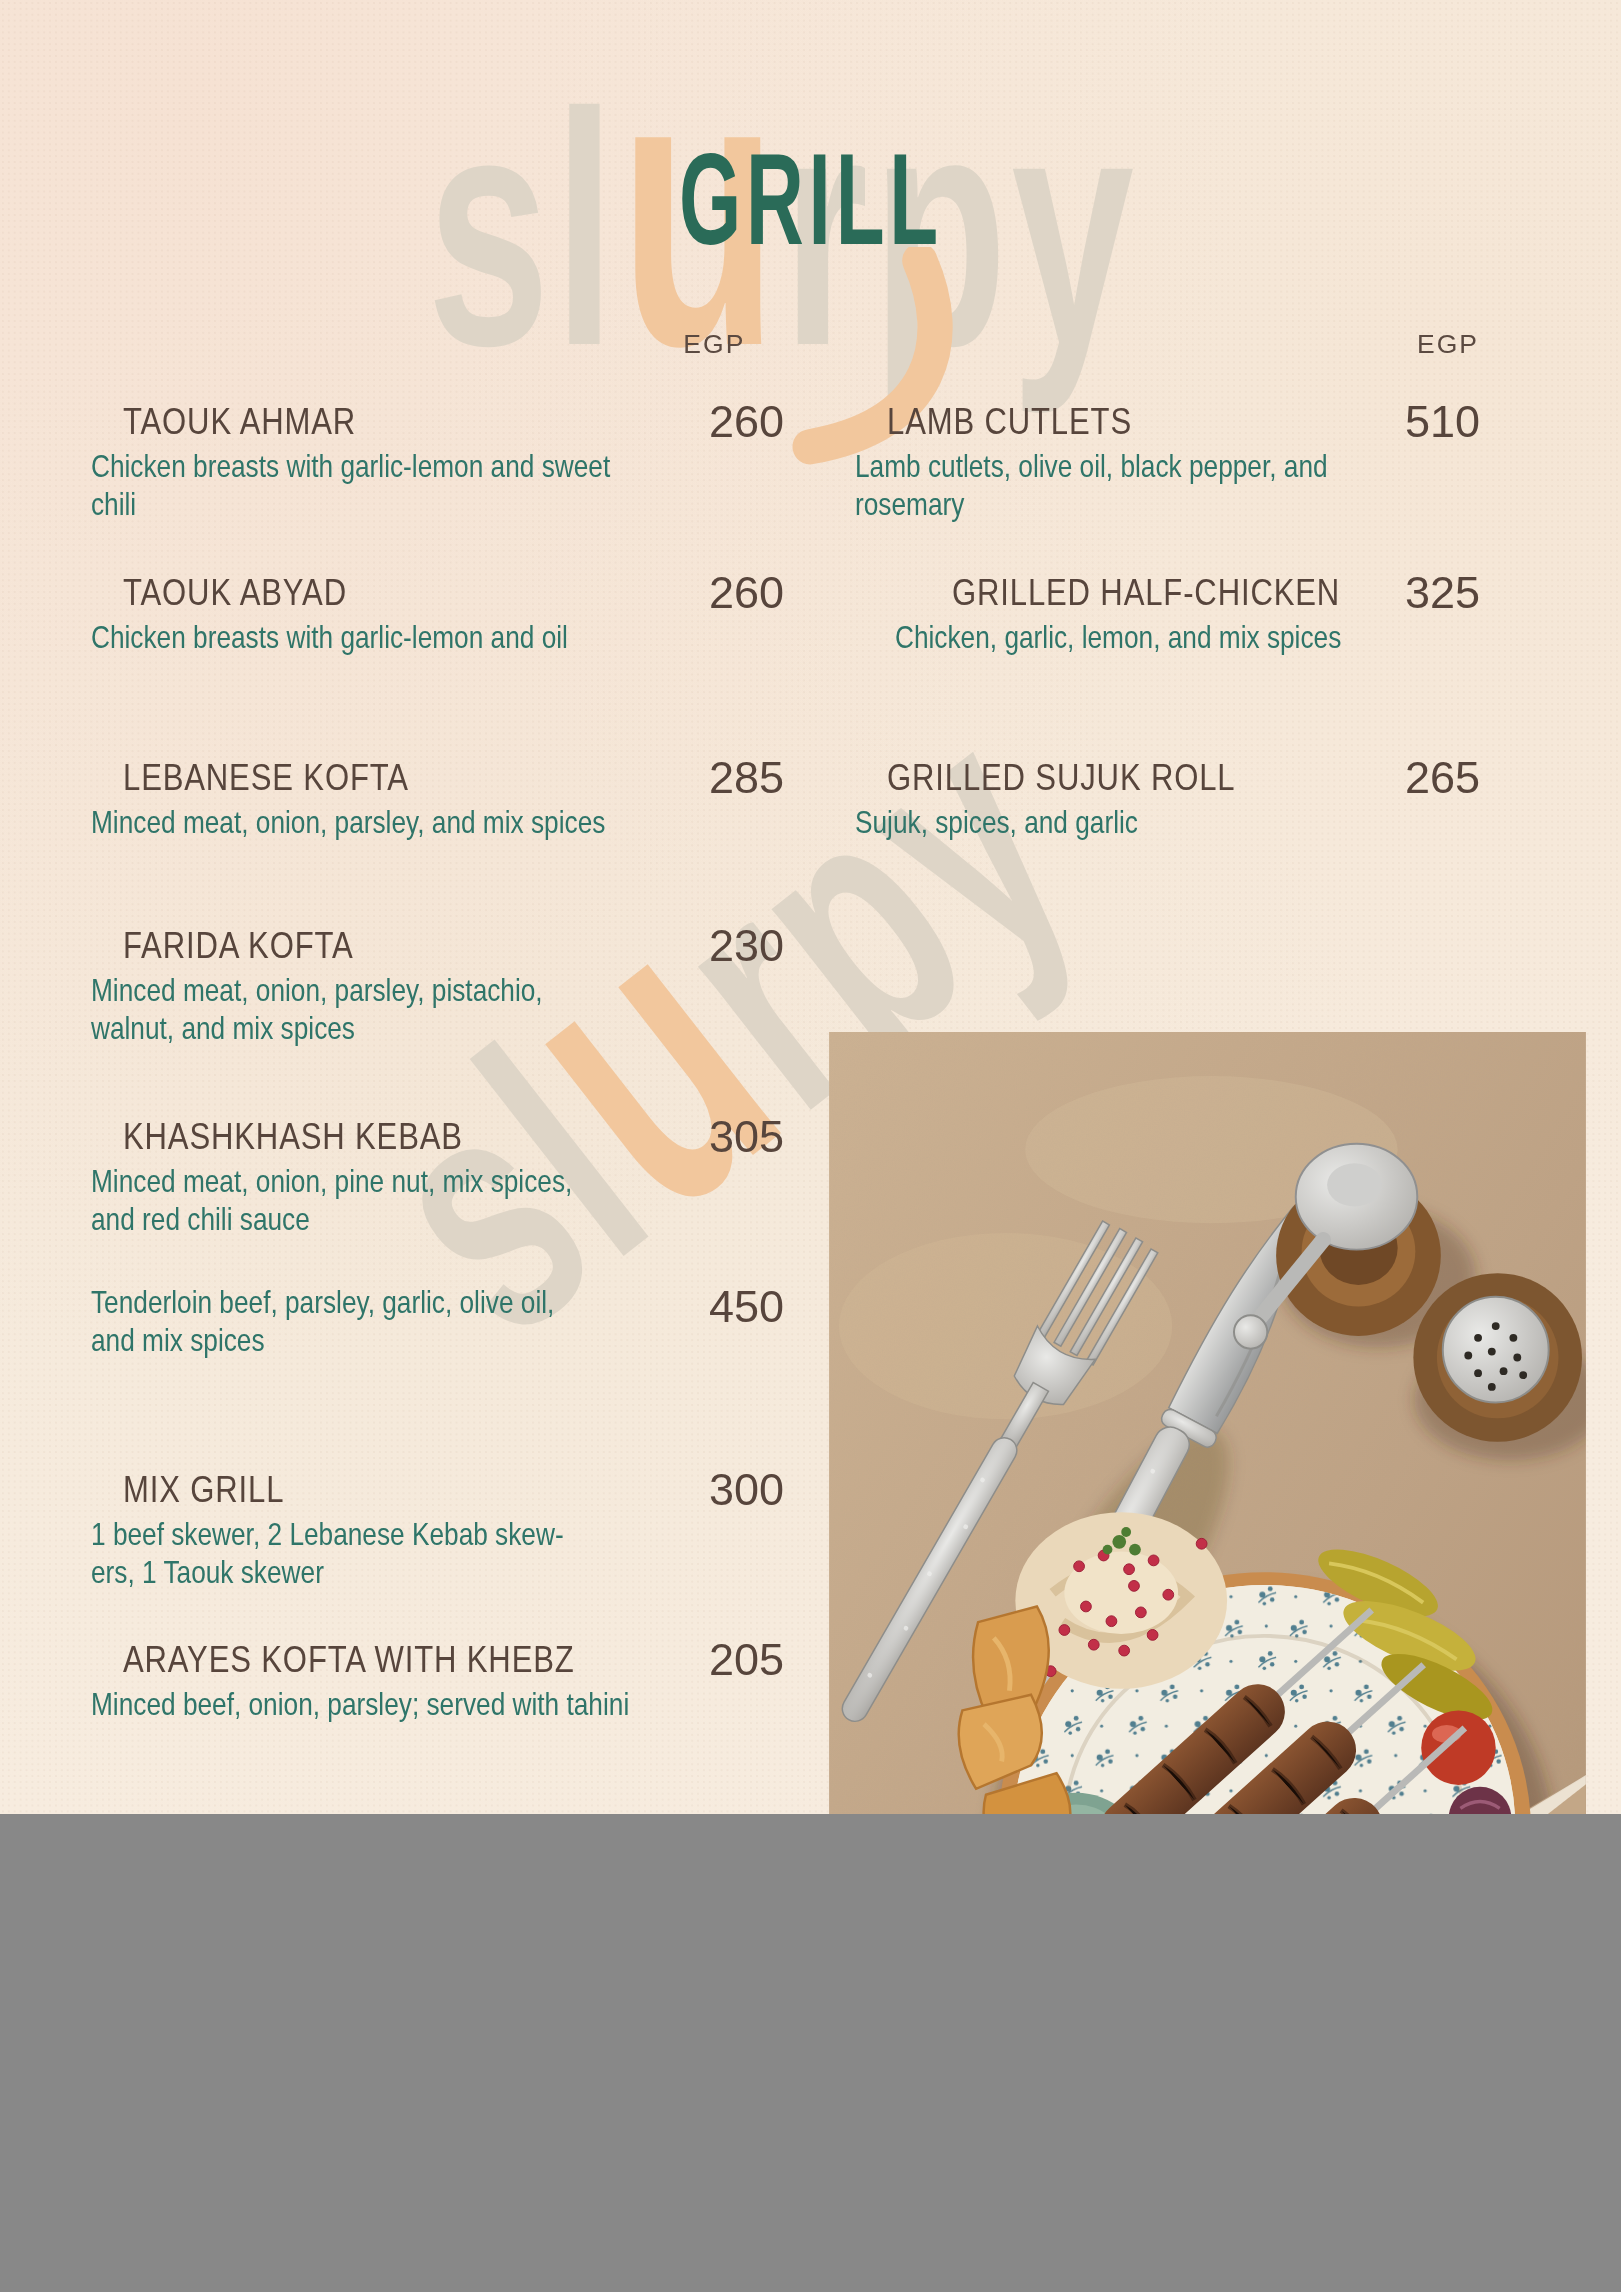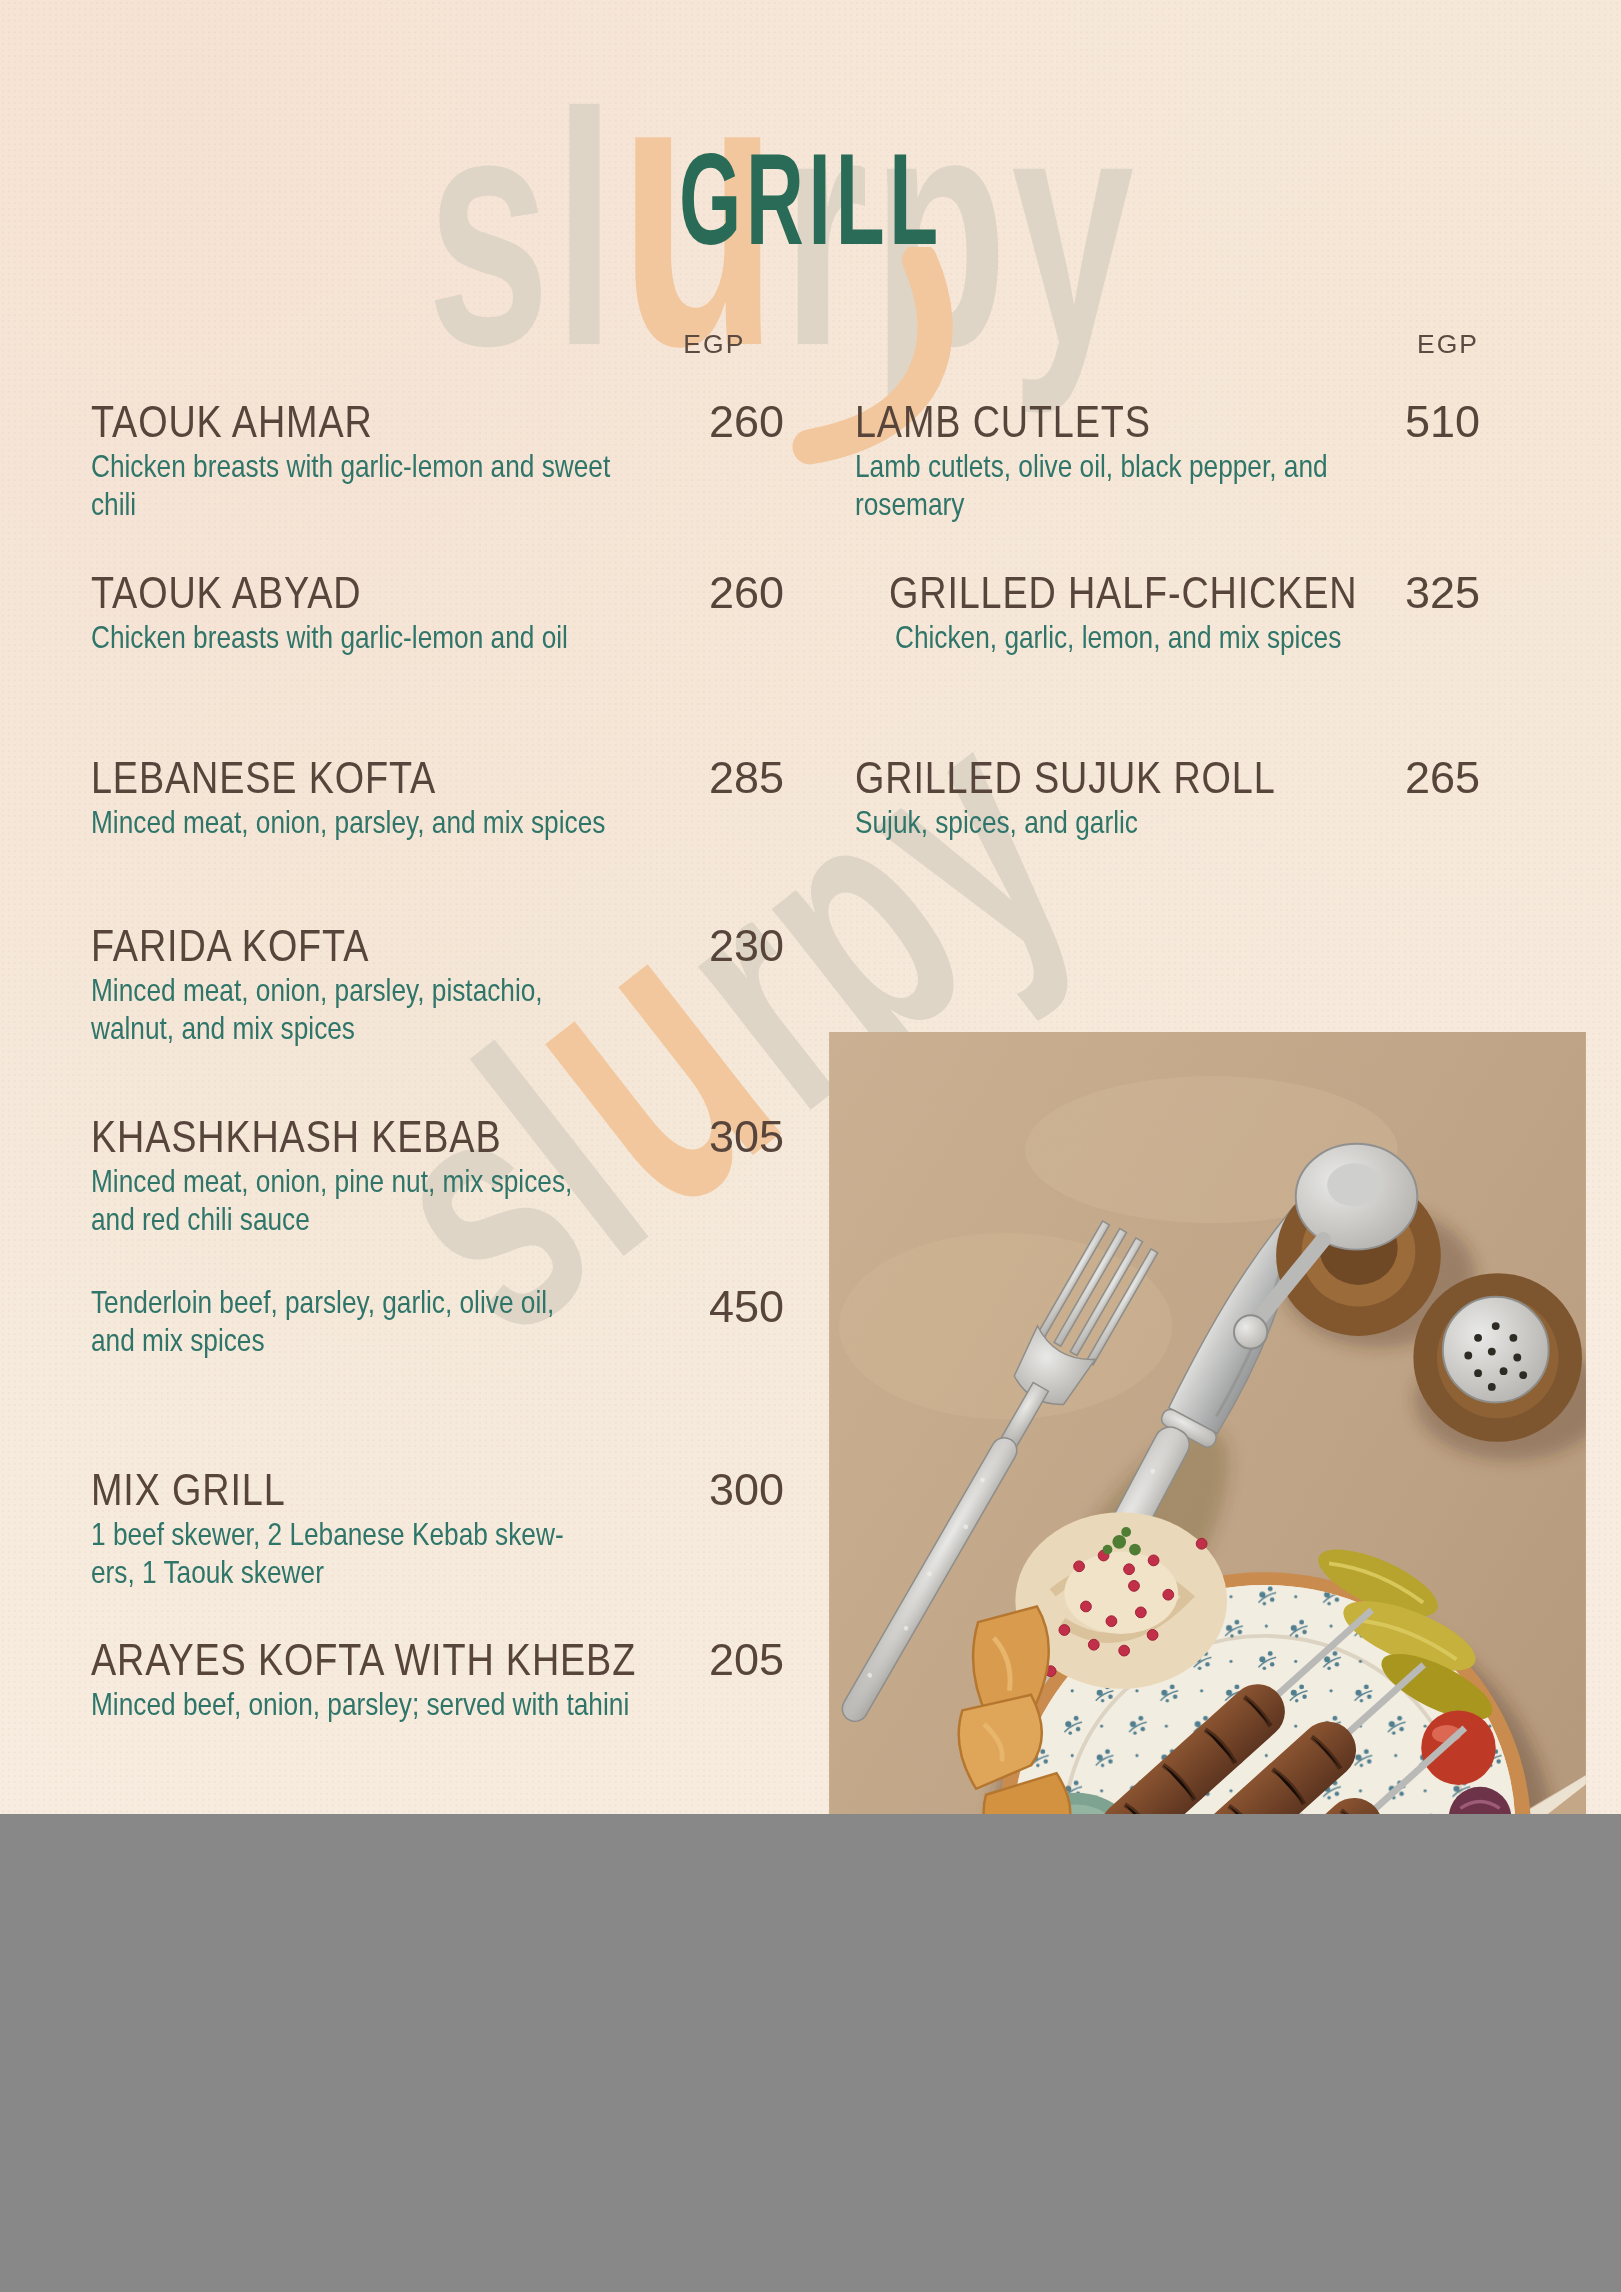--- a/index.html
+++ b/index.html
@@ -30,21 +30,21 @@
   .title{position:absolute; left:0; top:125px; width:1621px; text-align:center;
          z-index:5; font-size:129px; color:#2a6b58; font-weight:700;}
   .title .t-in{display:inline-block; transform:scaleX(.62); letter-spacing:7.8px;}
   .egp{position:absolute; z-index:5; font-size:26.5px; color:#5b4a41; letter-spacing:2px;}
   .egp-left{left:585px; top:329px; width:176px; text-align:right; padding-right:15.7px; box-sizing:border-box;}
   .egp-right{left:1417px; top:329px;}
   
   .item{position:absolute; z-index:5;}
   #col-left .item{left:91px; width:693px;}
   #col-right .item{left:855px; width:625px;}
-  .item-name{font-size:45px; line-height:49px; color:#57453c; letter-spacing:1px;}
+  .item-name{font-size:37px; line-height:49px; color:#57453c; letter-spacing:1px;margin-left:32px;}
   .item-name .nm{display:inline-block; transform:scaleX(.84); transform-origin:0 50%; white-space:nowrap;}
   .item-price{position:absolute; top:0; right:0; font-size:45px; line-height:49px; color:#57453c;}
   .item-desc{margin-top:1px; font-size:32px; line-height:38px; color:#2f7569;}
   .item-desc .ds{display:inline-block; transform:scaleX(.82); transform-origin:0 0; white-space:pre-line;}
   
   .photo{position:absolute; left:829px; top:1032px; z-index:8;}
   .bird{position:absolute; left:292px; top:1982px; z-index:6;}
 </style>
 </head>
 <body>

